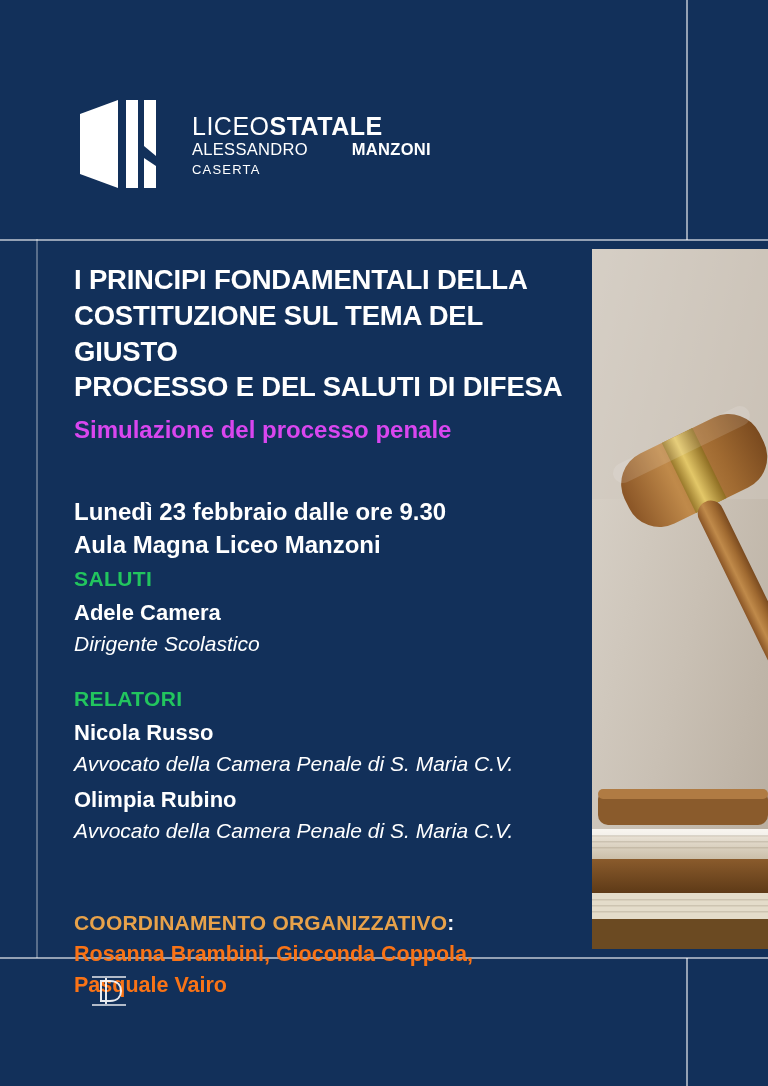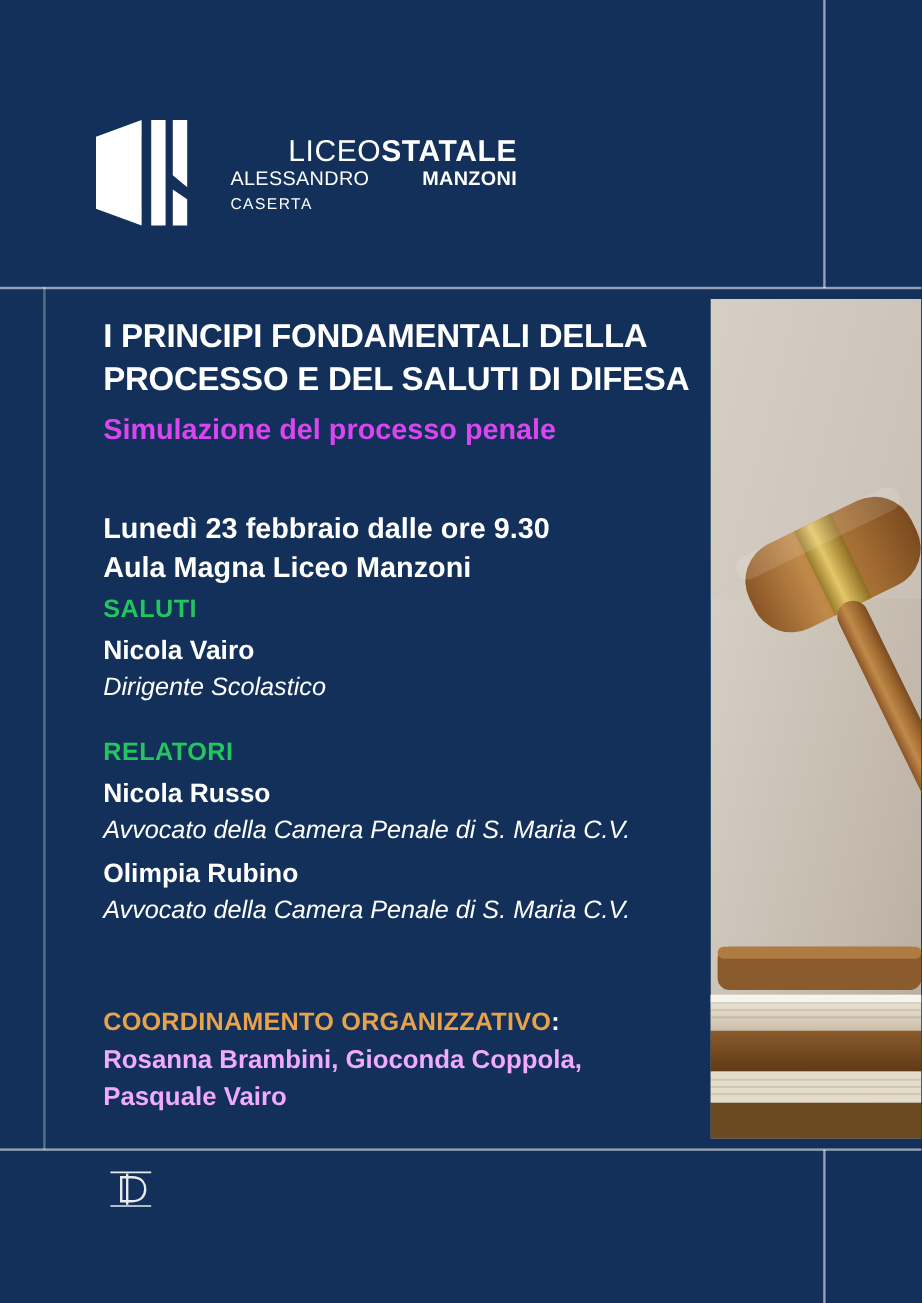--- a/index.html
+++ b/index.html
@@ -69,21 +69,20 @@
     gap: 18px;
   }
   .logo-mark { width: 96px; height: 96px; display: block; }
   .logo-text { padding-top: 4px; }
   .logo-line1 {
     font-size: 25px;
     letter-spacing: 0.5px;
     color: #ffffff;
     font-weight: 400;
     line-height: 1.05;
-    text-align: right;
   }
   .logo-line1 b { font-weight: 800; }
   .logo-line2 {
     font-size: 16.5px;
     letter-spacing: 0.3px;
     color: #ffffff;
     font-weight: 400;
     line-height: 1.25;
   }
   .logo-line2 b { font-weight: 800; padding-left: 44px; }
@@ -102,21 +101,21 @@
     top: 249px;
     width: 176px;
     height: 700px;
     overflow: hidden;
   }
   .photo svg { display: block; }
 
   
   .content {
     position: absolute;
-    left: 86px;
+    left: 74px;
     top: 262px;
     width: 512px;
   }
   .title {
     color: #ffffff;
     font-weight: 800;
     font-size: 27.5px;
     line-height: 1.30;
     letter-spacing: -0.2px;
   }
@@ -158,21 +157,21 @@
   .gap-lg { height: 22px; }
   .coord-head {
     color: #e8a24a;
     font-weight: 800;
     font-size: 21px;
     letter-spacing: 0.2px;
     margin-top: 66px;
   }
   .coord-head .colon { color: #ffffff; }
   .coord-names {
-    color: #f0abfc;
+    color: #f97316;
     font-weight: 800;
     font-size: 21.5px;
     line-height: 1.45;
     margin-top: 4px;
   }
 
   
   .footer-mark {
     position: absolute;
     left: 86px;
@@ -268,32 +267,33 @@
         <rect x="-6" y="656" width="190" height="1.5"></rect>
         <rect x="-6" y="662" width="190" height="1.5"></rect>
       </g>
     </svg>
   </div>
 
   <div class="content">
 
     <div class="title">
       <div>I PRINCIPI FONDAMENTALI DELLA</div>
+      <div>COSTITUZIONE SUL TEMA DEL GIUSTO</div>
       <div>PROCESSO E DEL SALUTI DI DIFESA</div>
     </div>
 
     <div class="subtitle">Simulazione del processo penale</div>
 
     <div class="when">
       <div>Lunedì 23 febbraio dalle ore 9.30</div>
       <div>Aula Magna Liceo Manzoni</div>
     </div>
 
     <div class="section-head">SALUTI</div>
-    <div class="person">Nicola Vairo</div>
+    <div class="person">Adele Camera</div>
     <div class="role">Dirigente Scolastico</div>
 
     <div class="gap-lg"></div>
 
     <div class="section-head">RELATORI</div>
 
     <div>
       <div class="person">Nicola Russo</div>
       <div class="role">Avvocato della Camera Penale di S. Maria C.V.</div>
     </div>

